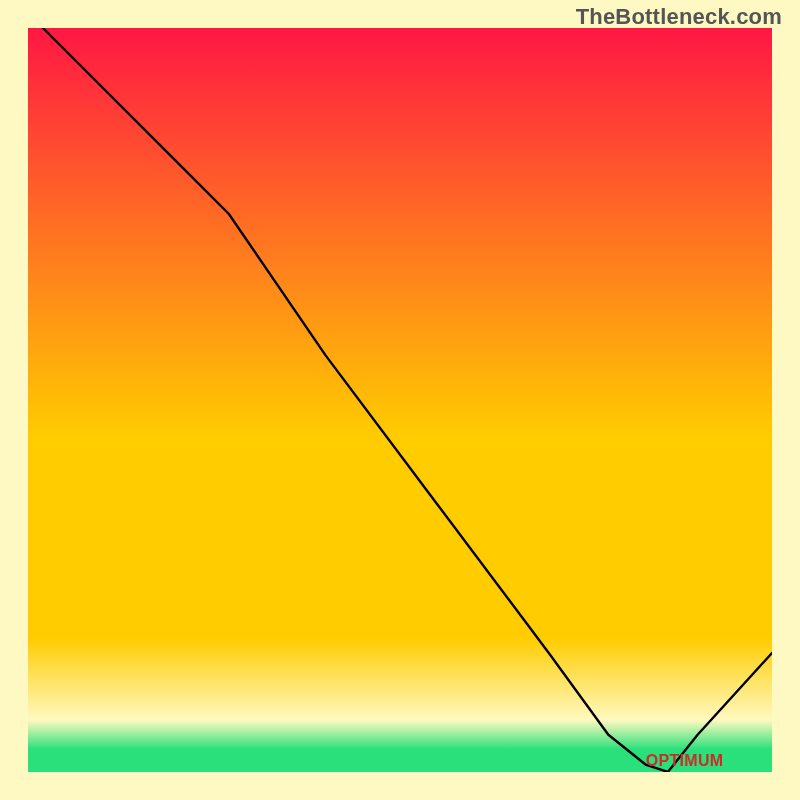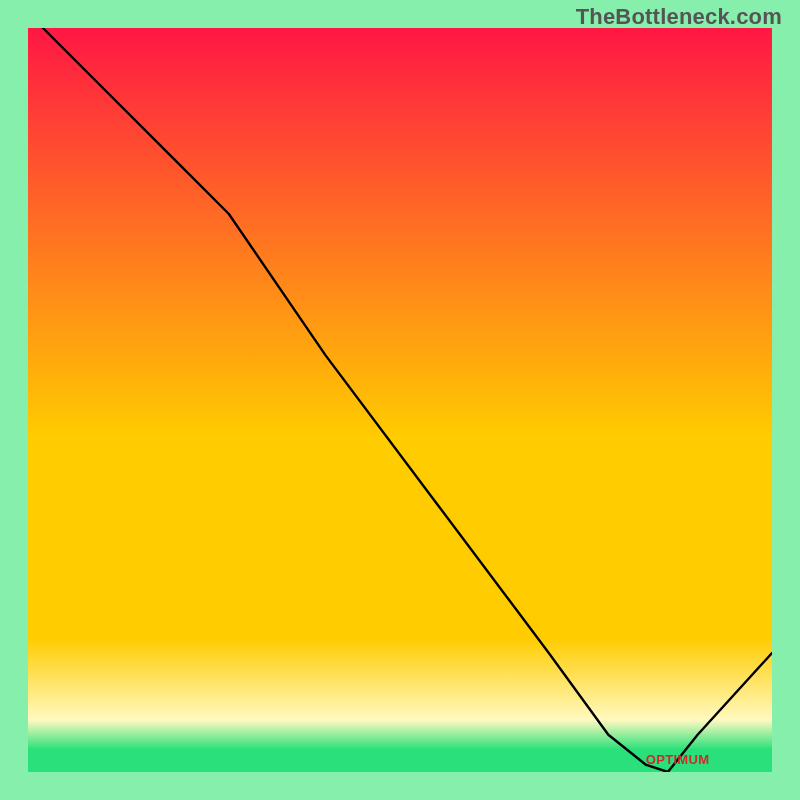--- a/index.html
+++ b/index.html
@@ -7,21 +7,21 @@
     padding: 0;
     width: 800px;
     height: 800px;
     background: #000;
     font-family: Arial, Helvetica, sans-serif;
   }
   .frame {
     position: relative;
     width: 800px;
     height: 800px;
-    background: #86efac;
+    background: #fef9c3;
   }
   .watermark {
     position: absolute;
     top: 4px;
     right: 18px;
     color: #555;
     font-size: 22px;
     font-weight: 600;
     letter-spacing: 0.2px;
   }
@@ -32,21 +32,21 @@
     width: 744px;  
     height: 744px;
     background: #000;
   }
   svg {
     display: block;
   }
   .marker-label {
     position: absolute;
     color: #cf2a2a;
-    font-size: 13px;
+    font-size: 16px;
     font-weight: 700;
     letter-spacing: 0.3px;
     white-space: nowrap;
     padding-left: 38px;
   }
 </style>
 </head>
 <body>
 
 <div class="frame">

